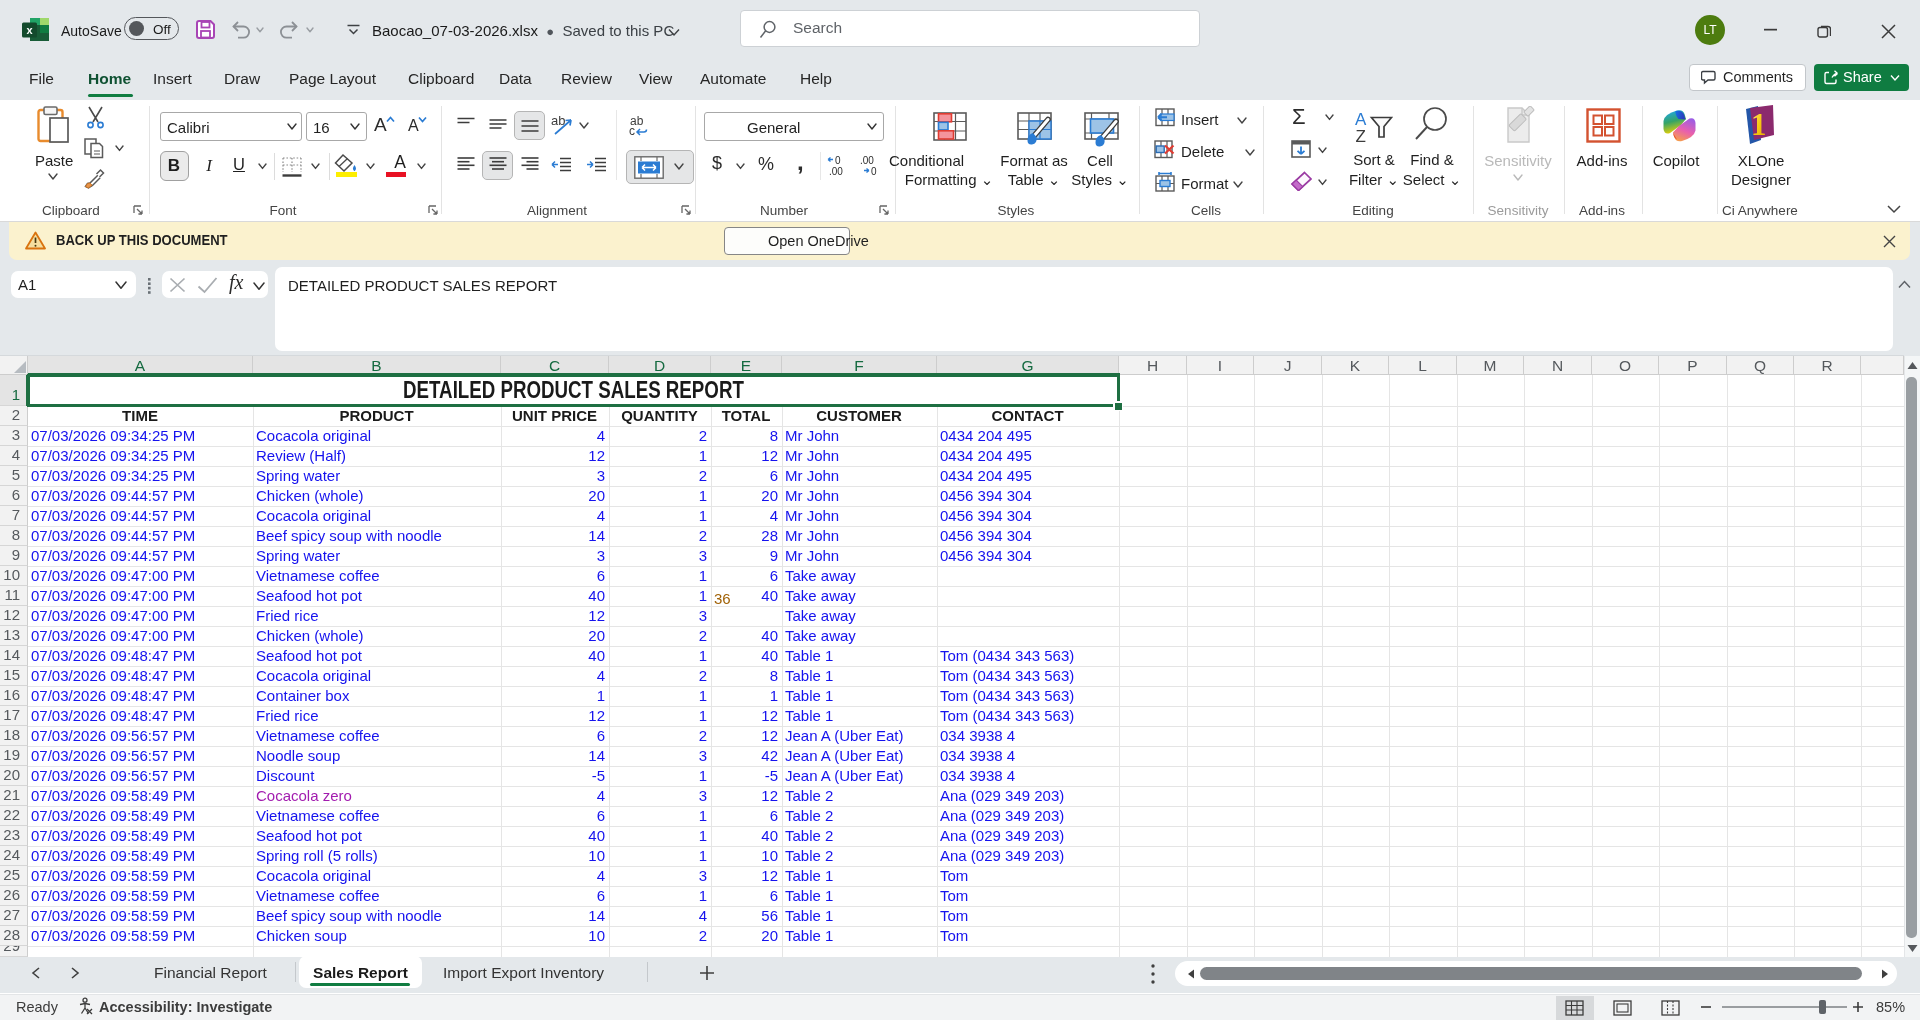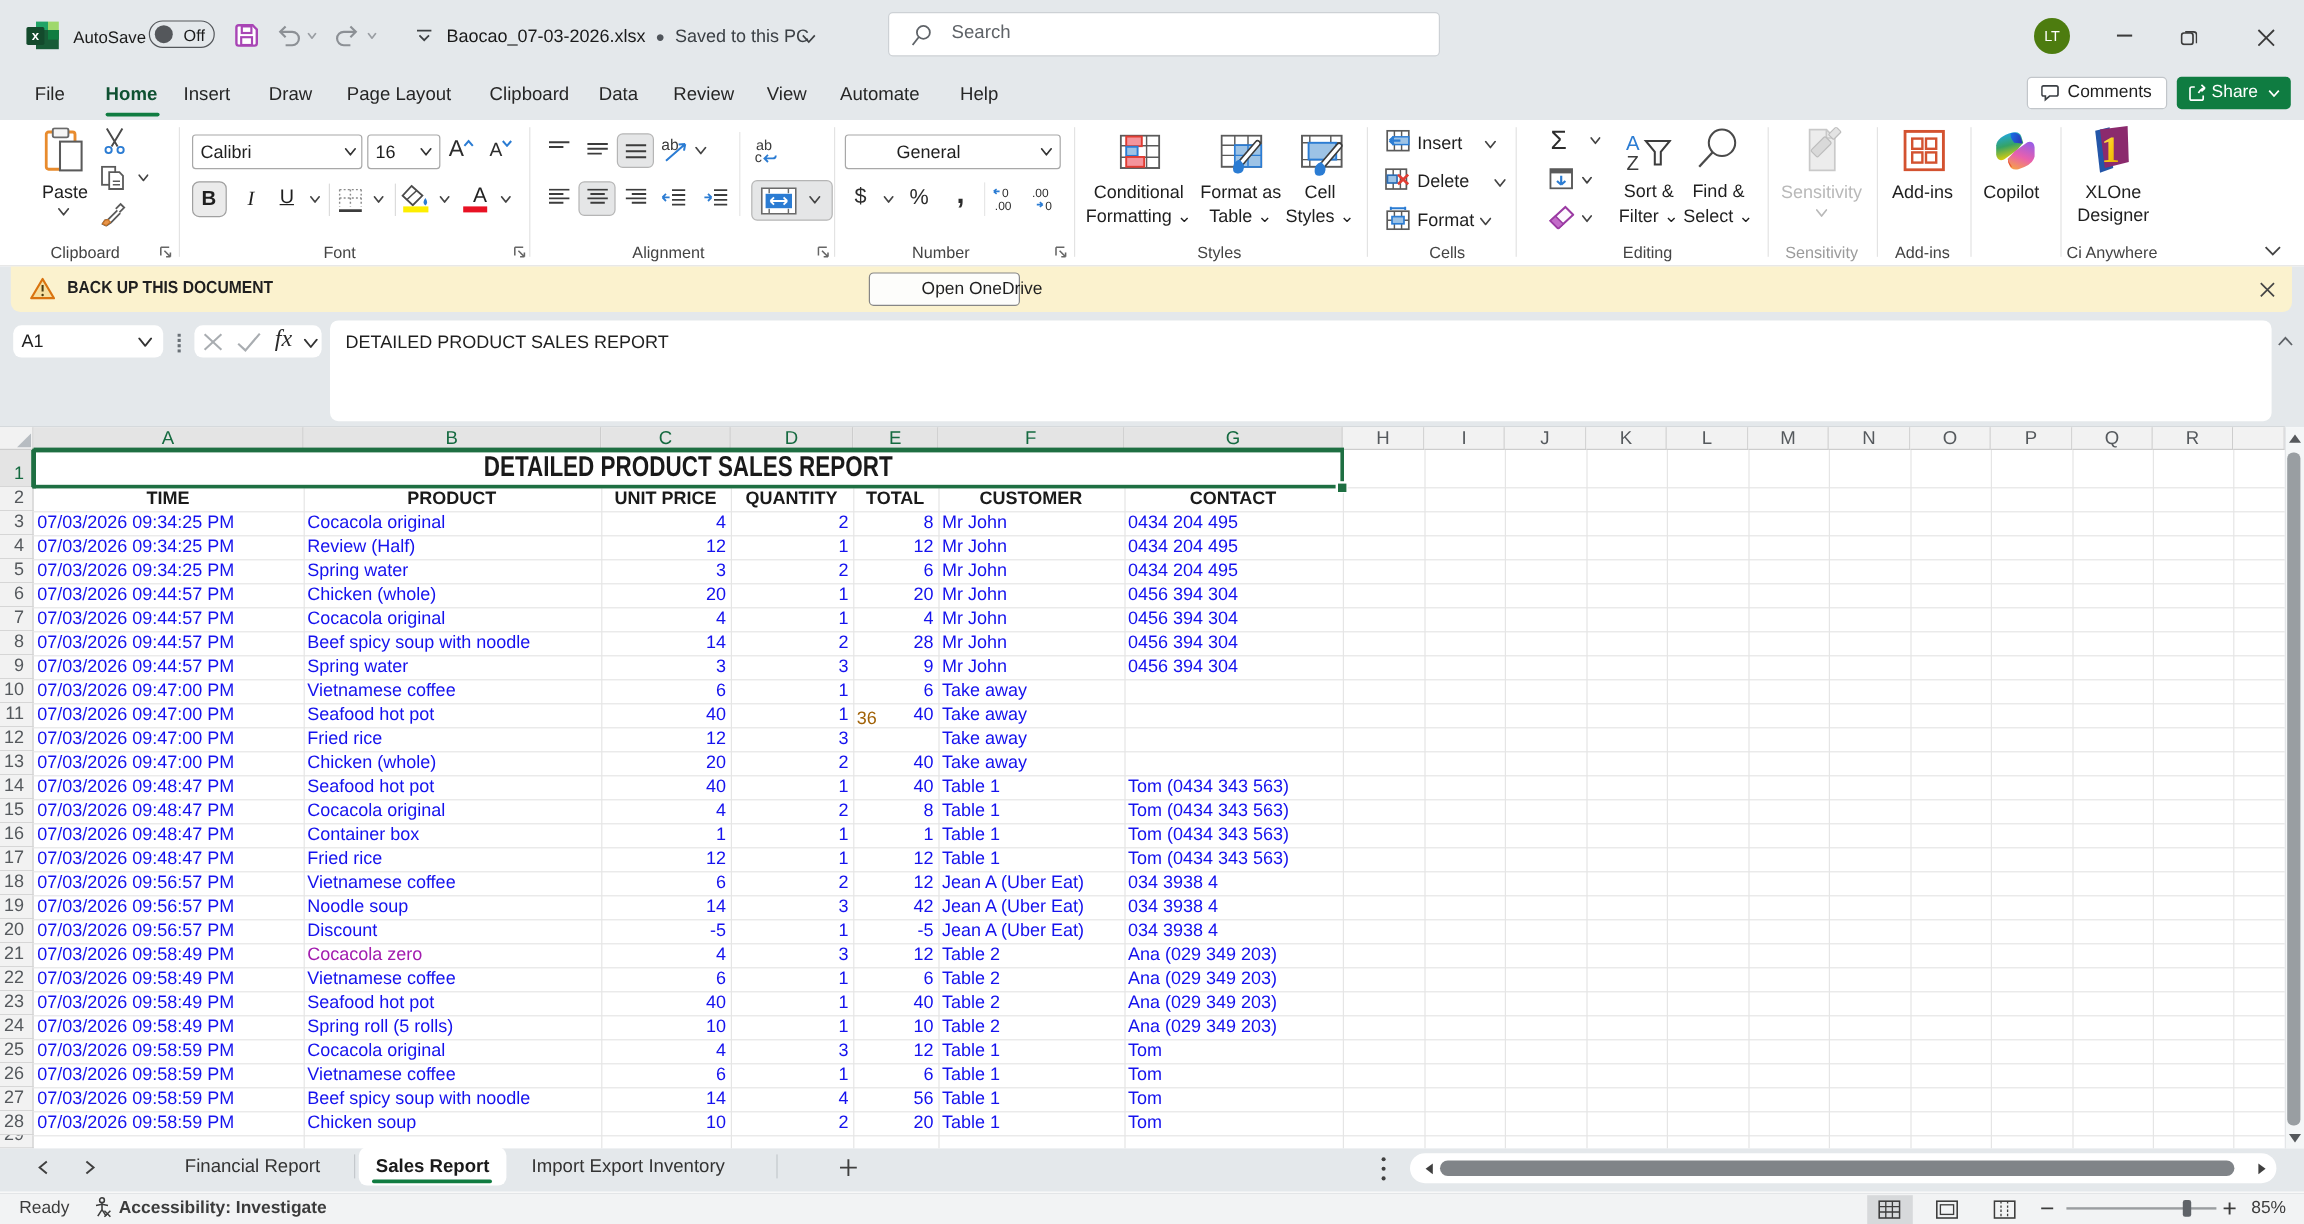--- a/index.html
+++ b/index.html
@@ -395,21 +395,21 @@
     </div>
 <div style="left:933px;top:112px;width:34px;height:29px;">
       <svg width="34" height="29" viewBox="0 0 34 29">
 <rect x="1" y="1" width="32" height="27" fill="#fff" stroke="#5a5a5a" stroke-width="1.6"></rect>
 <path d="M1 9.5 H33 M1 19 H33 M11.5 1 V28 M22.5 1 V28" stroke="#5a5a5a" stroke-width="1.2"></path>
 <rect x="5.5" y="1.8" width="13" height="8" fill="#f4949c" stroke="#e03c32" stroke-width="1.6"></rect>
 <rect x="5.5" y="10.3" width="9.5" height="7.6" fill="#9dc3e6" stroke="#2b7cd3" stroke-width="1.6"></rect>
 <rect x="5.5" y="18.8" width="15" height="8.2" fill="#f4949c" stroke="#e03c32" stroke-width="1.6"></rect>
 </svg>
     </div>
-<div style="left:889px;top:152px;width:120px;text-align:center;font-size:15px;color:#1f1f1f;">Conditional</div>
+<div style="left:889px;top:152px;width:120px;font-size:15px;color:#1f1f1f;">Conditional</div>
 <div style="left:889px;top:171px;width:120px;text-align:center;font-size:15px;color:#1f1f1f;">Formatting ⌄</div>
 <div style="left:1017px;top:112px;width:40px;height:38px;">
       <svg width="40" height="38" viewBox="0 0 40 38">
 <rect x="1" y="1" width="33" height="26" fill="#fff" stroke="#5a5a5a" stroke-width="1.6"></rect>
 <path d="M1 9 H34 M1 17.5 H34 M12 1 V27 M23 1 V27" stroke="#5a5a5a" stroke-width="1.2"></path>
 <path d="M12 9 H34 V27 H12 z" fill="#9dc3e6" stroke="#2b7cd3" stroke-width="1.4"></path>
 <path d="M12 17.5 H34 M23 9 V27" stroke="#2b7cd3" stroke-width="1.2"></path>
 <path d="M31 7.5 L16.5 24.5" stroke="#3c3c3c" stroke-width="5.6" stroke-linecap="round"></path>
 <path d="M31 7.5 L16.5 24.5" stroke="#fff" stroke-width="3" stroke-linecap="round"></path>
 <path d="M16 21 Q10.5 22.5 10.5 28.5 Q10.5 33 15 32.5 Q20.5 32 19.5 25 z" fill="#2b7cd3"></path>

